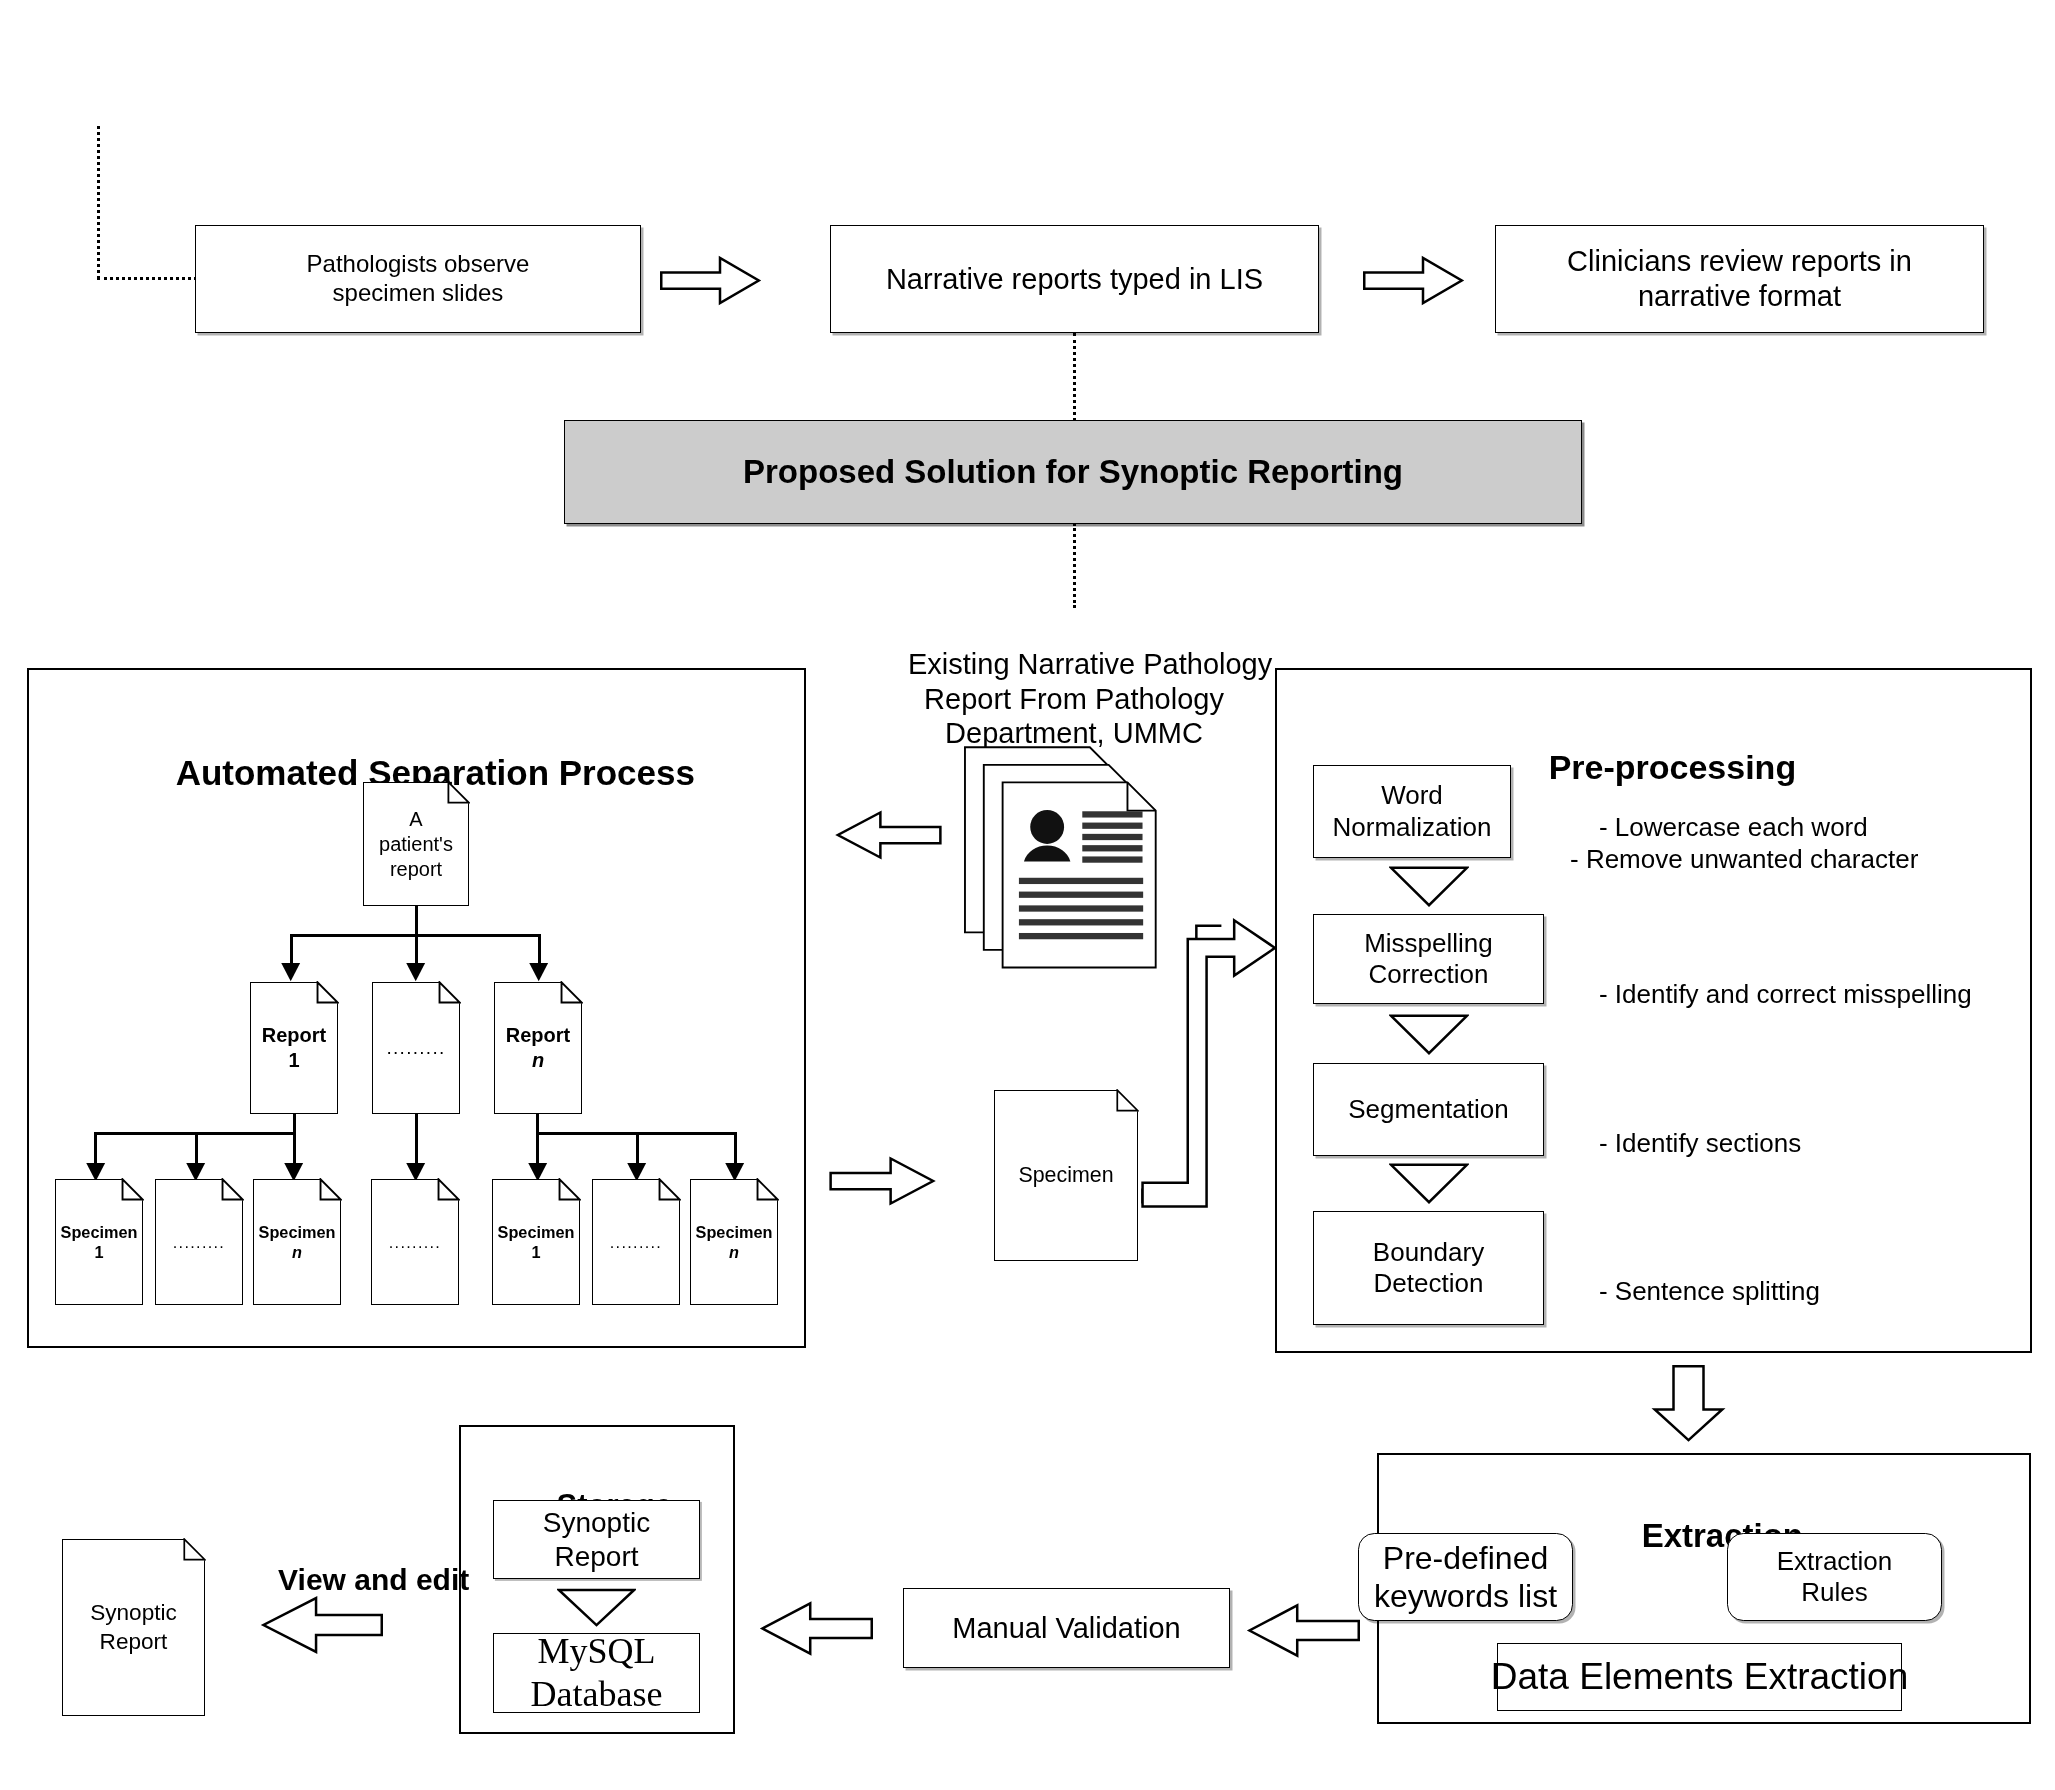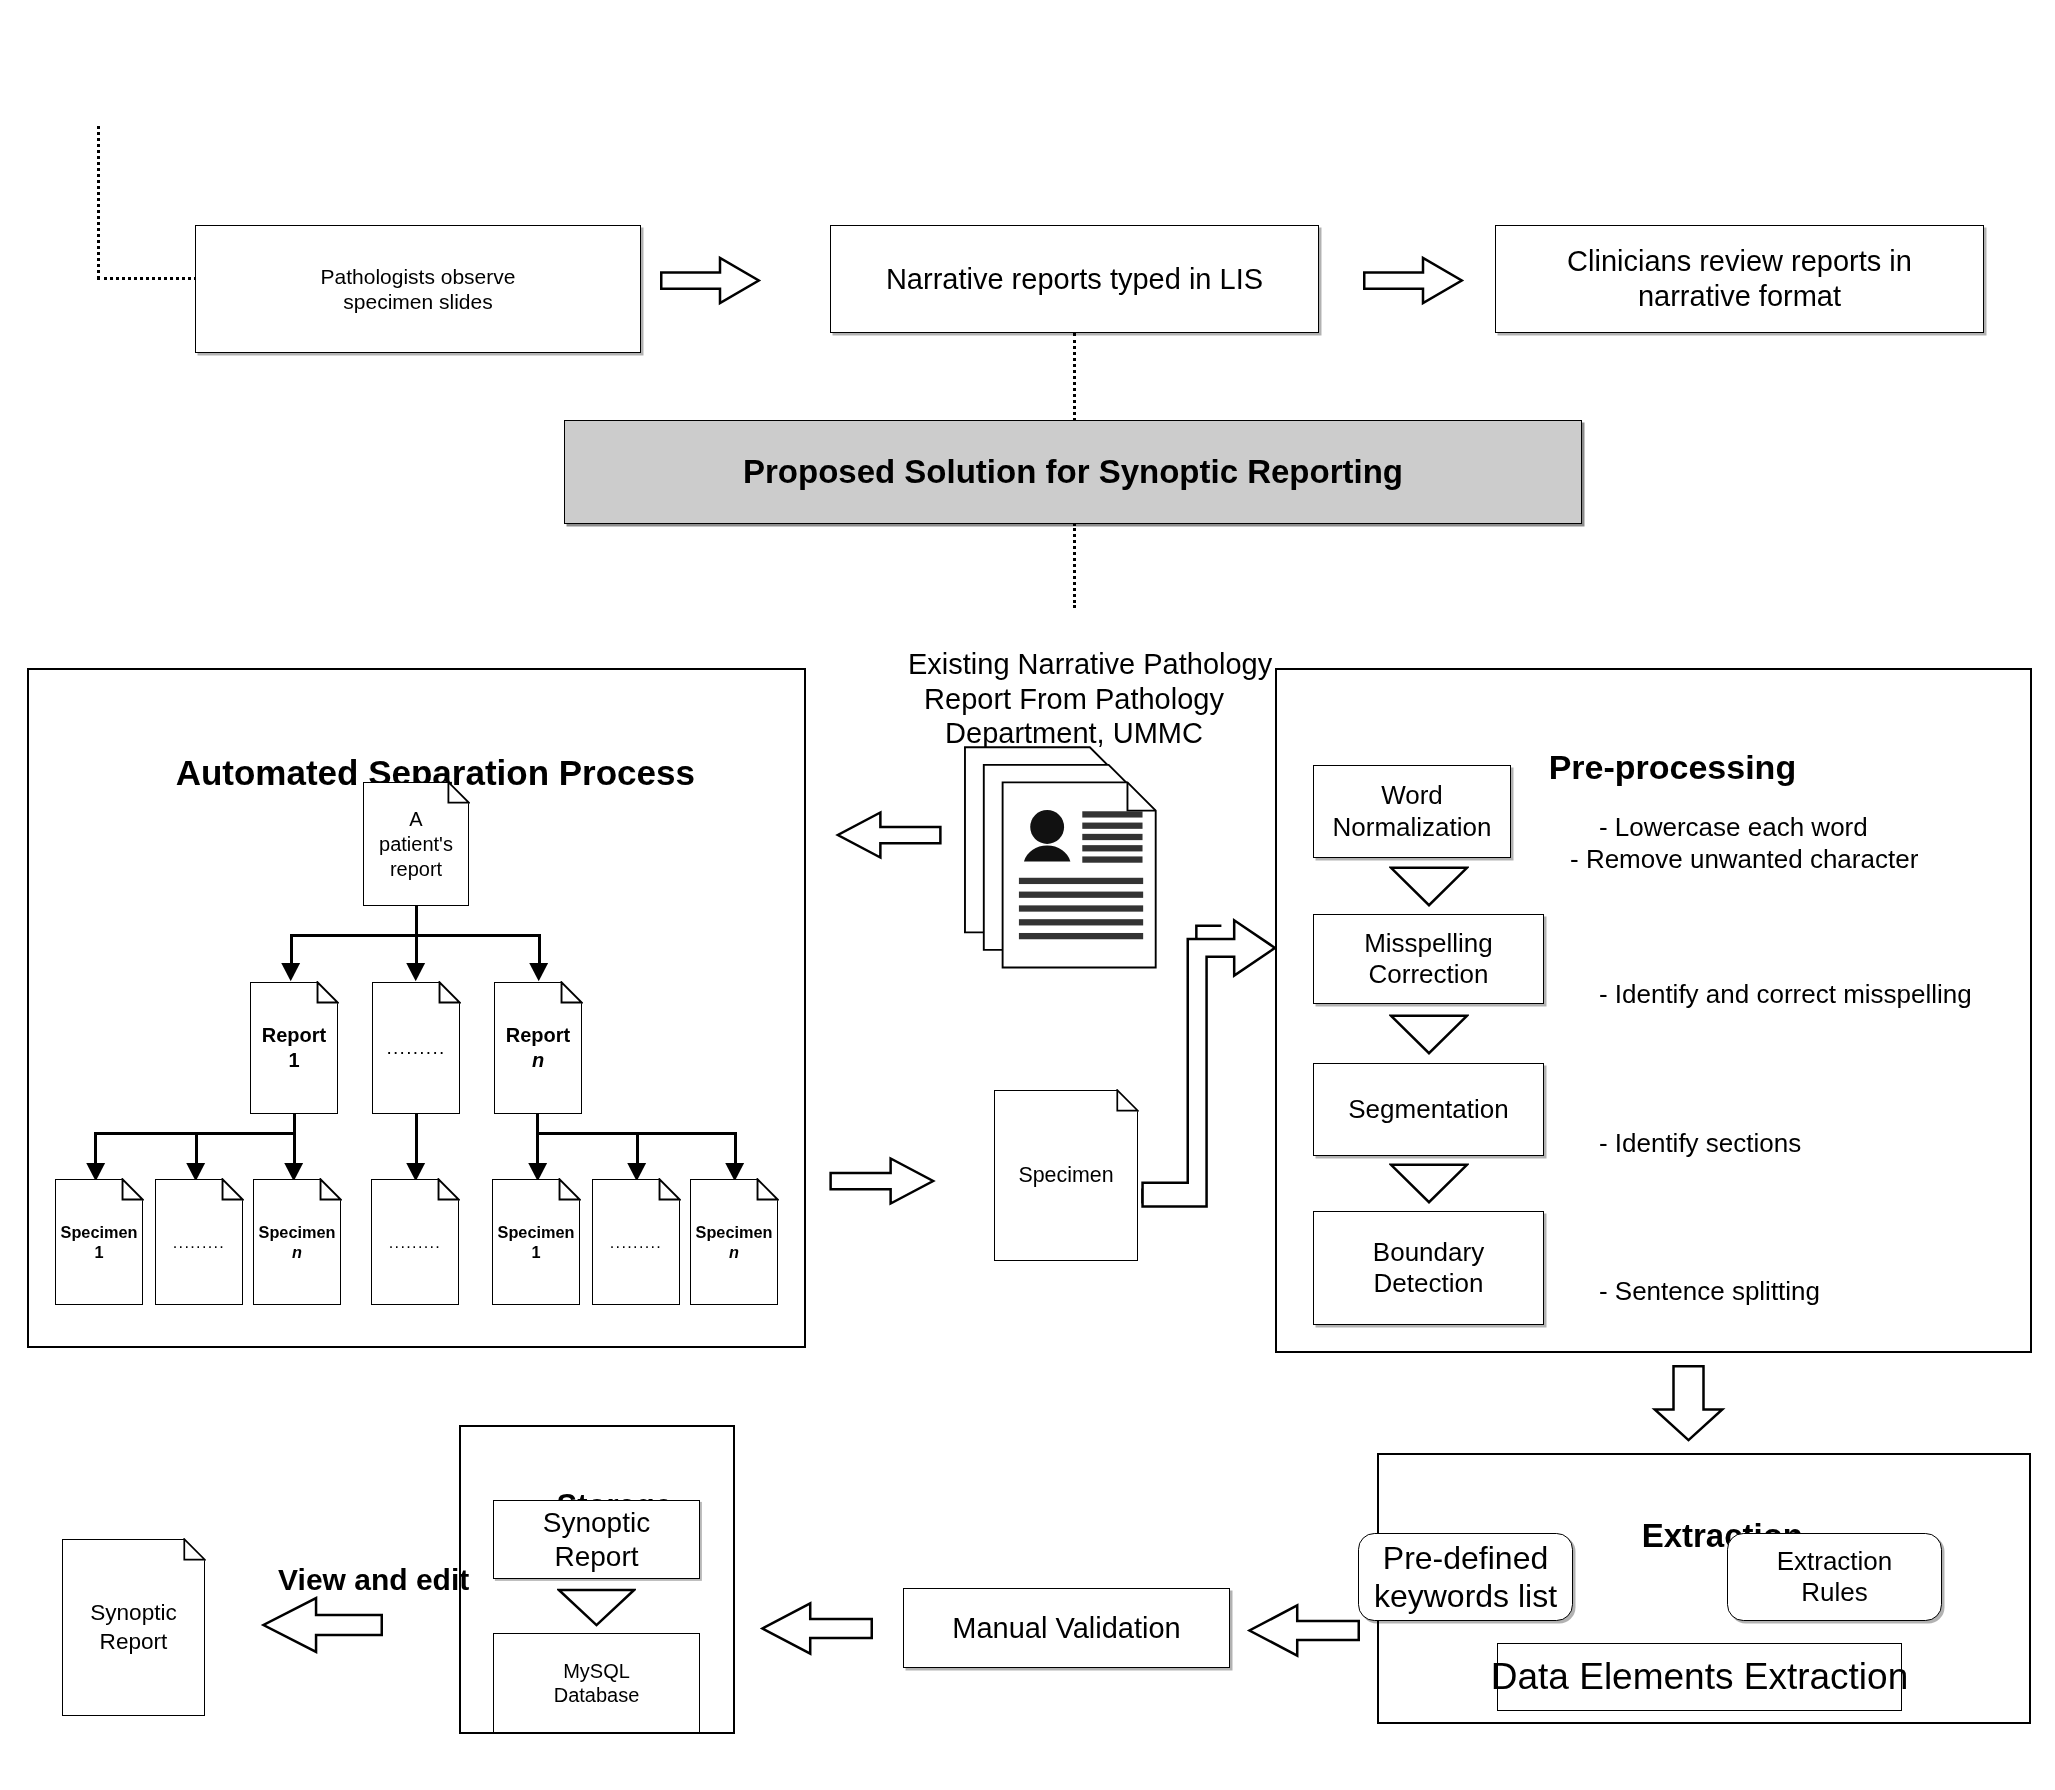--- a/index.html
+++ b/index.html
@@ -76,21 +76,21 @@
 </style>
 </head>
 <body>
 
 <div id="canvas">
 
 
   <div class="dotv" style="left:97px;top:126px;height:153px;"></div>
   <div class="doth" style="left:97px;top:277px;width:100px;"></div>
 
-  <div class="abs pbox" style="left:195px;top:225px;width:446px;height:128px;font-size:21px;">
+  <div class="abs pbox" style="left:195px;top:225px;width:446px;height:108px;font-size:24px;">
     <span class="lbl">Pathologists observe
 specimen slides</span>
   </div>
 
   <div class="abs arrow" style="left:660px;top:256px;width:100px;height:49px;">
     <svg width="100" height="49" viewBox="0 0 160 78">
       <polygon points="2,26 96,26 96,3 158,39 96,75 96,52 2,52" fill="#ffffff" stroke="#000000" stroke-width="4"></polygon>
     </svg>
   </div>
 
@@ -450,21 +450,21 @@
     <span class="lbl">Synoptic
 Report</span>
   </div>
 
   <div class="abs tri" style="left:557px;top:1588px;width:79px;height:39px;">
     <svg width="79" height="39" viewBox="0 0 126 62">
         <polygon points="3,3 123,3 63,59" fill="#ffffff" stroke="#000000" stroke-width="4"></polygon>
       </svg>
   </div>
 
-  <div class="abs pbox thin noshadow" style="left:493px;top:1633px;width:207px;height:100px;font-size:20px;">
+  <div class="abs pbox thin noshadow" style="left:493px;top:1633px;width:207px;height:80px;font-size:36px;font-family:Liberation Serif, serif;">
     <span class="lbl">MySQL
 Database</span>
   </div>
 
   <div class="abs arrow" style="left:261px;top:1594px;width:122px;height:62px;">
     <svg width="122" height="62" viewBox="0 0 195 98">
       <polygon points="193,33 88,33 88,6 4,49 88,92 88,65 193,65" fill="#ffffff" stroke="#000000" stroke-width="4"></polygon>
     </svg>
   </div>
 

